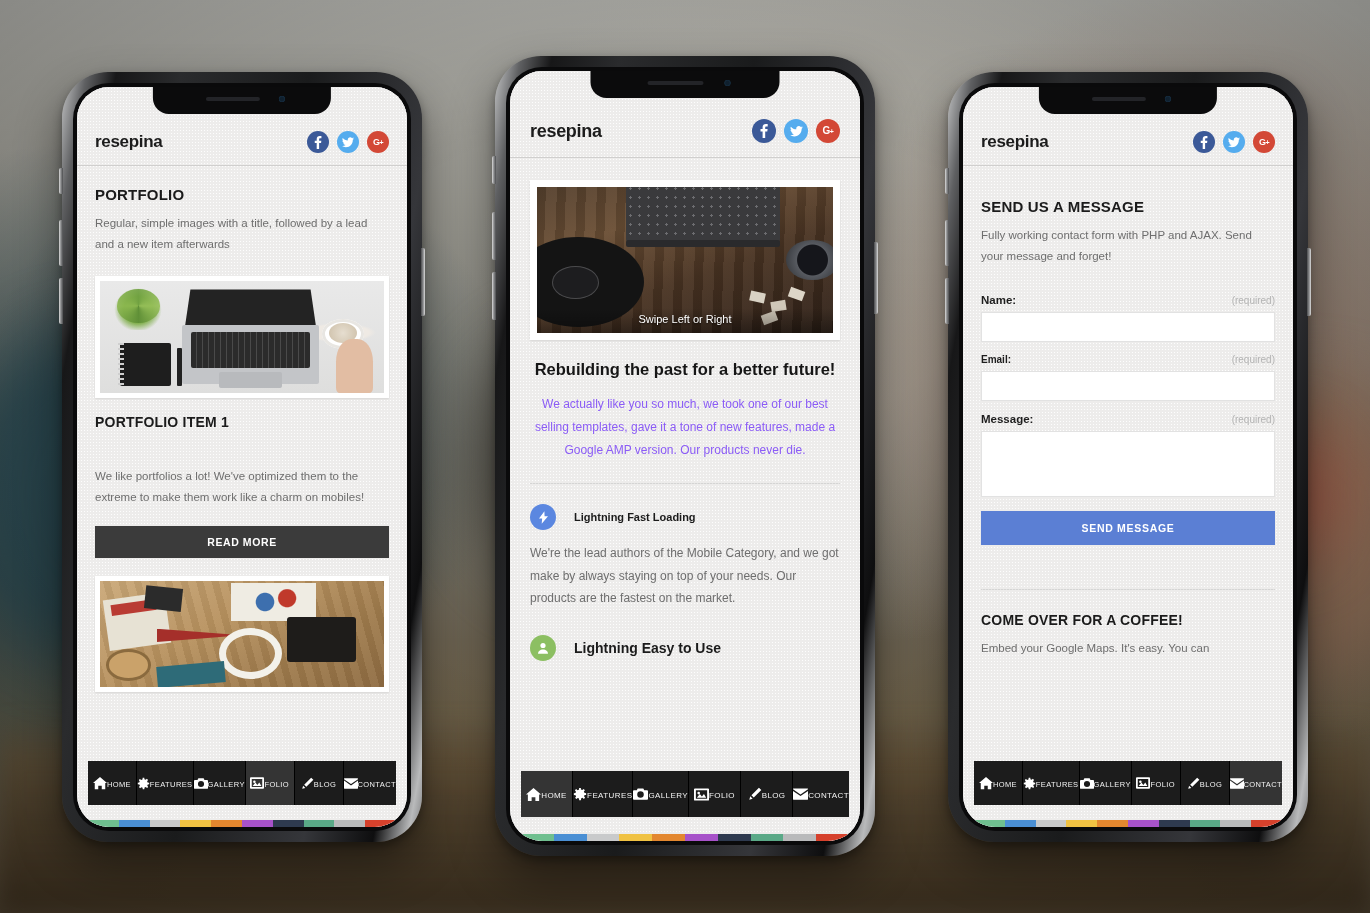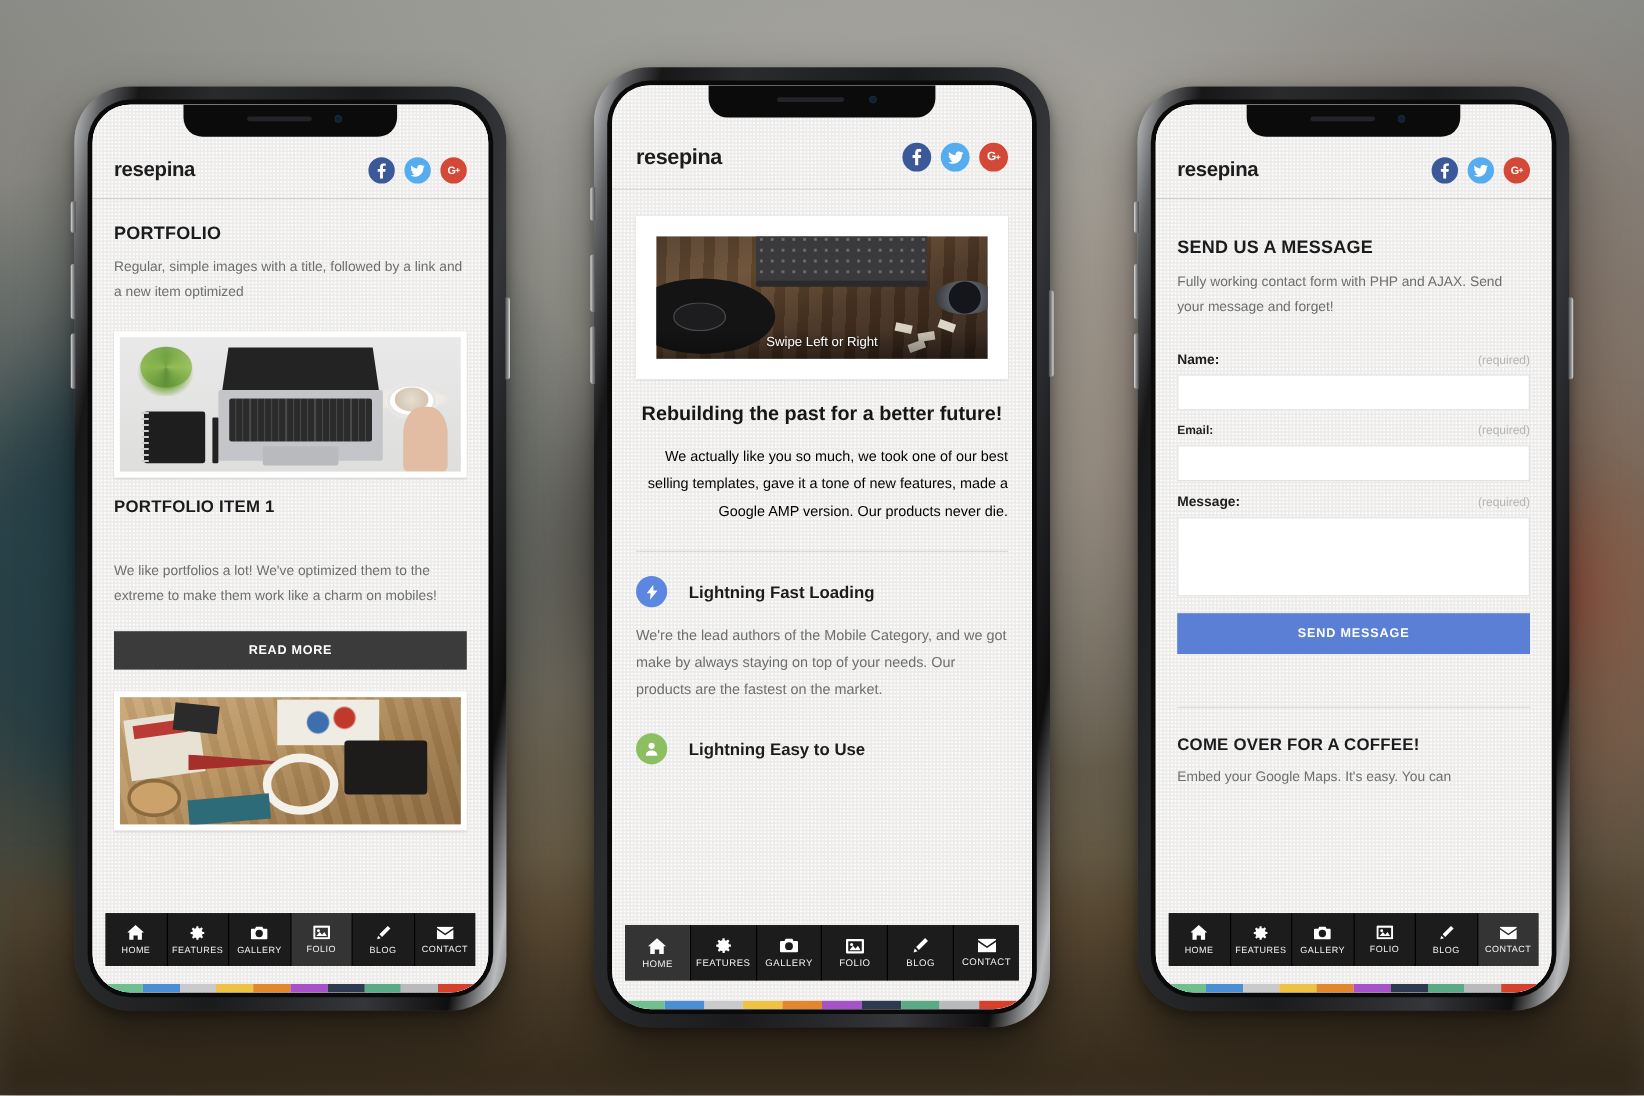--- a/index.html
+++ b/index.html
@@ -225,21 +225,21 @@
     color: #fff; flex: none;
   }
   .feat-name { font-weight: 700; color: #1b1b1b; }
   .feat-body { color: #6e6e6e; line-height: 1.85; }
 
   .h2-center {
     text-align: center;
     font-weight: 700;
     color: #161616;
   }
-  .p-center { text-align: right; color: #000000; line-height: 1.9; }
+  .p-center { text-align: center; color: #8b5cf6; line-height: 1.9; }
 
   
   .field-label-row { display: flex; justify-content: space-between; align-items: baseline; }
   .field-label { font-weight: 700; color: #1e1e1e; }
   .field-req { color: #b4b4b4; }
   .field-box {
     background: #fff;
     border: 1px solid #e2e2e2;
     width: 100%;
     display: block;
@@ -256,21 +256,21 @@
     display: flex;
     background: #121212;
     width: calc(100% - 22px);
     margin: 0 11px 0 11px;
     position: relative;
     z-index: 20;
   }
   .nav-item {
     flex: 1;
     display: flex;
-    flex-direction: column;
+    flex-direction: row;
     align-items: center;
     justify-content: center;
     color: #f2f2f2;
     background: #1c1c1c;
     border-right: 1px solid #000;
   }
   .nav-item:last-child { border-right: 0; }
   .nav-item.active { background: #343434; }
   .nav-ico { display:flex; align-items:center; justify-content:center; }
   .nav-ico svg { display:block; fill:#fff; }
@@ -326,21 +326,21 @@
                    <svg width="12" height="11" viewBox="0 0 14 12">
                       <path fill="#fff" d="M14 1.4c-.5.2-1.1.4-1.6.5.6-.4 1-.9 1.2-1.6-.6.3-1.2.6-1.8.7C11.2.4 10.4 0 9.6 0 8 0 6.7 1.3 6.7 2.9c0 .2 0 .5.1.7C4.4 3.5 2.3 2.4.9.7.6 1.1.5 1.6.5 2.1c0 1 .5 1.9 1.3 2.4-.5 0-.9-.1-1.3-.4 0 1.4 1 2.6 2.3 2.8-.2.1-.5.1-.8.1-.2 0-.4 0-.5-.1.4 1.1 1.4 2 2.7 2-1 .8-2.2 1.3-3.6 1.3H0c1.3.8 2.8 1.3 4.4 1.3 5.3 0 8.2-4.4 8.2-8.2v-.4c.6-.4 1.1-.9 1.4-1.5z"></path>
                     </svg>
                 </a>
                 <a class="soc" style="width:22px;height:22px;background:#d34836;font-size:9px;letter-spacing:-0.5px;">G<span style="font-size:7px;">+</span></a>
               </div>
             </div>
 
             <div class="content">
               <div class="sec-title" style="font-size:15px;margin:20px 0 10px;">PORTFOLIO</div>
-              <div class="sec-sub" style="font-size:11.5px;margin-bottom:20px;">Regular, simple images with a title, followed by a link and a new item optimized</div>
+              <div class="sec-sub" style="font-size:11.5px;margin-bottom:20px;">Regular, simple images with a title, followed by a lead and a new item afterwards</div>
 
               <div class="thumb" style="height:122px;margin-bottom:16px;">
                 <div class="pic" style="background:
                        radial-gradient(ellipse at 84% 46%, #efeae4 0 9%, rgba(0,0,0,0) 11%),
                        linear-gradient(180deg,#e9e9e9,#dededd);">
 
                   <div style="position:absolute;left:4%;top:4%;width:19%;height:40%;
                               background:radial-gradient(ellipse at 50% 55%, #7fae4a 0 38%, rgba(0,0,0,0) 62%);
                               filter:blur(0.4px);"></div>
                   <div style="position:absolute;left:6%;top:8%;width:15%;height:30%;
@@ -502,21 +502,21 @@
                 <a class="soc" style="width:24px;height:24px;background:#55acee;">
                    <svg width="13" height="11" viewBox="0 0 14 12">
                       <path fill="#fff" d="M14 1.4c-.5.2-1.1.4-1.6.5.6-.4 1-.9 1.2-1.6-.6.3-1.2.6-1.8.7C11.2.4 10.4 0 9.6 0 8 0 6.7 1.3 6.7 2.9c0 .2 0 .5.1.7C4.4 3.5 2.3 2.4.9.7.6 1.1.5 1.6.5 2.1c0 1 .5 1.9 1.3 2.4-.5 0-.9-.1-1.3-.4 0 1.4 1 2.6 2.3 2.8-.2.1-.5.1-.8.1-.2 0-.4 0-.5-.1.4 1.1 1.4 2 2.7 2-1 .8-2.2 1.3-3.6 1.3H0c1.3.8 2.8 1.3 4.4 1.3 5.3 0 8.2-4.4 8.2-8.2v-.4c.6-.4 1.1-.9 1.4-1.5z"></path>
                     </svg>
                 </a>
                 <a class="soc" style="width:24px;height:24px;background:#d34836;font-size:10px;font-weight:700;letter-spacing:-0.5px;">G<span style="font-size:7px;">+</span></a>
               </div>
             </div>
 
             <div class="content" style="padding:0 20px;">
-              <div class="thumb" style="height:136px;margin:22px 0 20px;padding:17px;">
+              <div class="thumb" style="height:160px;margin:22px 0 20px;padding:7px;">
                 <div class="pic" style="background:linear-gradient(160deg,#56412e 0%,#6b4f35 28%,#4a3423 58%,#2f2118 100%);">
                   <div style="position:absolute;inset:0;background:repeating-linear-gradient(92deg, rgba(0,0,0,0.12) 0 9px, rgba(255,255,255,0.04) 9px 20px);"></div>
                   <div style="position:absolute;left:30%;top:-2%;width:52%;height:40%;background:#3a3a3c;border-radius:3px;
                               background-image:radial-gradient(circle, #6d6d70 1.1px, rgba(0,0,0,0) 1.4px);
                               background-size:9px 9px;"></div>
                   <div style="position:absolute;left:30%;top:36%;width:52%;height:5%;background:#2a2a2c;border-radius:2px;"></div>
                   <div style="position:absolute;left:-8%;top:34%;width:44%;height:62%;border-radius:50%;
                               background:radial-gradient(circle at 50% 50%, #3c3c3e 0 12%, #141414 13% 100%);"></div>
                   <div style="position:absolute;left:5%;top:54%;width:16%;height:23%;border-radius:50%;background:#1d1d1f;
                               box-shadow:inset 0 0 0 1px #4a4a4c;"></div>
@@ -534,21 +534,21 @@
               <div class="p-center" style="font-size:12px;margin-bottom:22px;">We actually like you so much, we took one of our best selling templates, gave it a tone of new features, made a Google AMP version. Our products never die.</div>
 
               <hr class="hr" style="margin:8px 0 20px;">
 
               <div class="feat-row" style="gap:18px;margin-bottom:12px;">
                 <span class="feat-ico" style="width:26px;height:26px;background:#5b87e0;">
                   <svg width="9" height="13" viewBox="0 0 10 14">
                       <path fill="#fff" d="M6 0L0 8h3.5L3 14 10 5.5H6.2L6 0z"></path>
                     </svg>
                 </span>
-                <span class="feat-name" style="font-size:14px;">Lightning Fast Loading</span>
+                <span class="feat-name" style="font-size:11px;">Lightning Fast Loading</span>
               </div>
               <div class="feat-body" style="font-size:12px;margin-bottom:26px;">We're the lead authors of the Mobile Category, and we got make by always staying on top of your needs. Our products are the fastest on the market.</div>
 
               <div class="feat-row" style="gap:18px;">
                 <span class="feat-ico" style="width:26px;height:26px;background:#8cbf62;">
                   <svg width="10" height="12" viewBox="0 0 12 14">
                       <circle cx="6" cy="4" r="3.1" fill="#fff"></circle>
                       <path fill="#fff" d="M0 14c0-3.3 2.7-5.3 6-5.3s6 2 6 5.3H0z"></path>
                     </svg>
                 </span>

